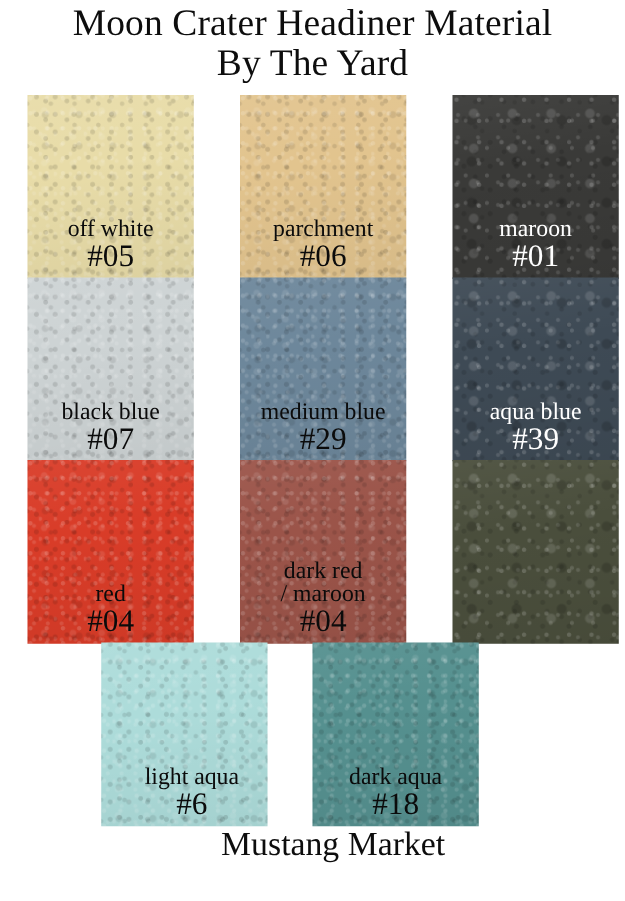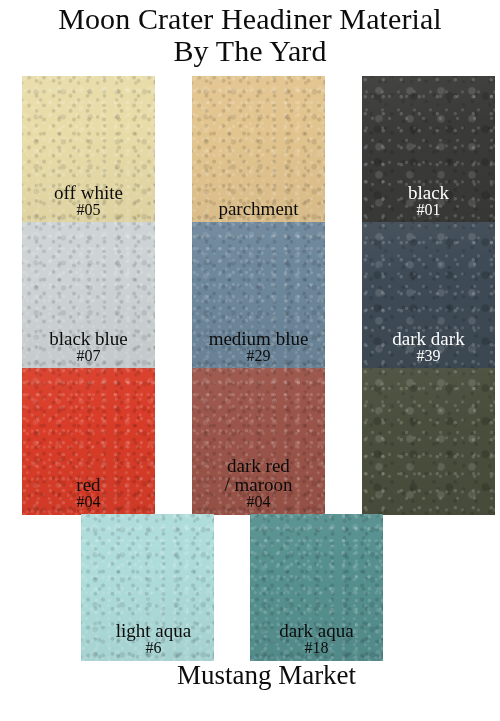--- a/index.html
+++ b/index.html
@@ -135,21 +135,21 @@
     line-height: 1.02;
     white-space: nowrap;
     padding-bottom: 4px;
   }
   .swatch-name {
     display: block;
     font-size: 19px;
   }
   .swatch-code {
     display: block;
-    font-size: 16px;
+    font-size: 25px;
   }
   .label-dark { color: #0b0b0b; }
   .label-light { color: #ffffff; }
 
   
   #footer-block {
     text-align: center;
     margin-top: 6px;
     padding-left: 33px;
   }
@@ -186,31 +186,32 @@
       </div>
       <div class="swatch-cell">
         <div class="swatch-chip">
           <div class="base" style="background: rgb(226, 196, 142);"></div>
             <div class="grain"></div>
             <div class="grain2"></div>
             <div class="shade"></div>
         </div>
         <div class="swatch-label label-dark">
           <span class="swatch-name">parchment</span>
+          <span class="swatch-code">#06</span>
         </div>
       </div>
       <div class="swatch-cell">
         <div class="swatch-chip coarse">
           <div class="base" style="background: rgb(58, 58, 56);"></div>
             <div class="grain"></div>
             <div class="grain2"></div>
             <div class="shade"></div>
         </div>
         <div class="swatch-label label-light">
-          <span class="swatch-name">black</span>
+          <span class="swatch-name">maroon</span>
           <span class="swatch-code">#01</span>
         </div>
       </div>
     </div>
 
     <div class="swatch-row">
       <div class="swatch-cell">
         <div class="swatch-chip">
           <div class="base" style="background: rgb(205, 211, 212);"></div>
             <div class="grain"></div>
@@ -235,21 +236,21 @@
         </div>
       </div>
       <div class="swatch-cell">
         <div class="swatch-chip coarse">
           <div class="base" style="background: rgb(62, 74, 85);"></div>
             <div class="grain"></div>
             <div class="grain2"></div>
             <div class="shade"></div>
         </div>
         <div class="swatch-label label-light">
-          <span class="swatch-name">dark dark</span>
+          <span class="swatch-name">aqua blue</span>
           <span class="swatch-code">#39</span>
         </div>
       </div>
     </div>
 
     <div class="swatch-row">
       <div class="swatch-cell">
         <div class="swatch-chip">
           <div class="base" style="background: rgb(217, 60, 40);"></div>
             <div class="grain"></div>

